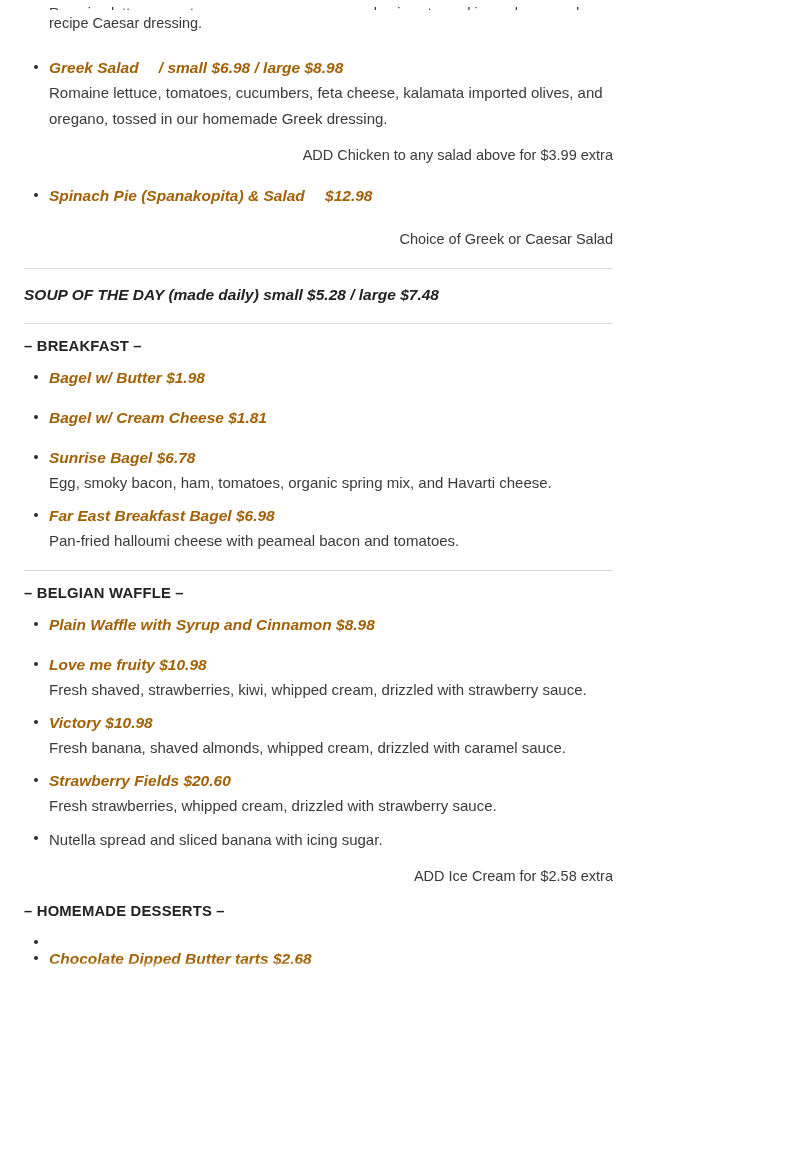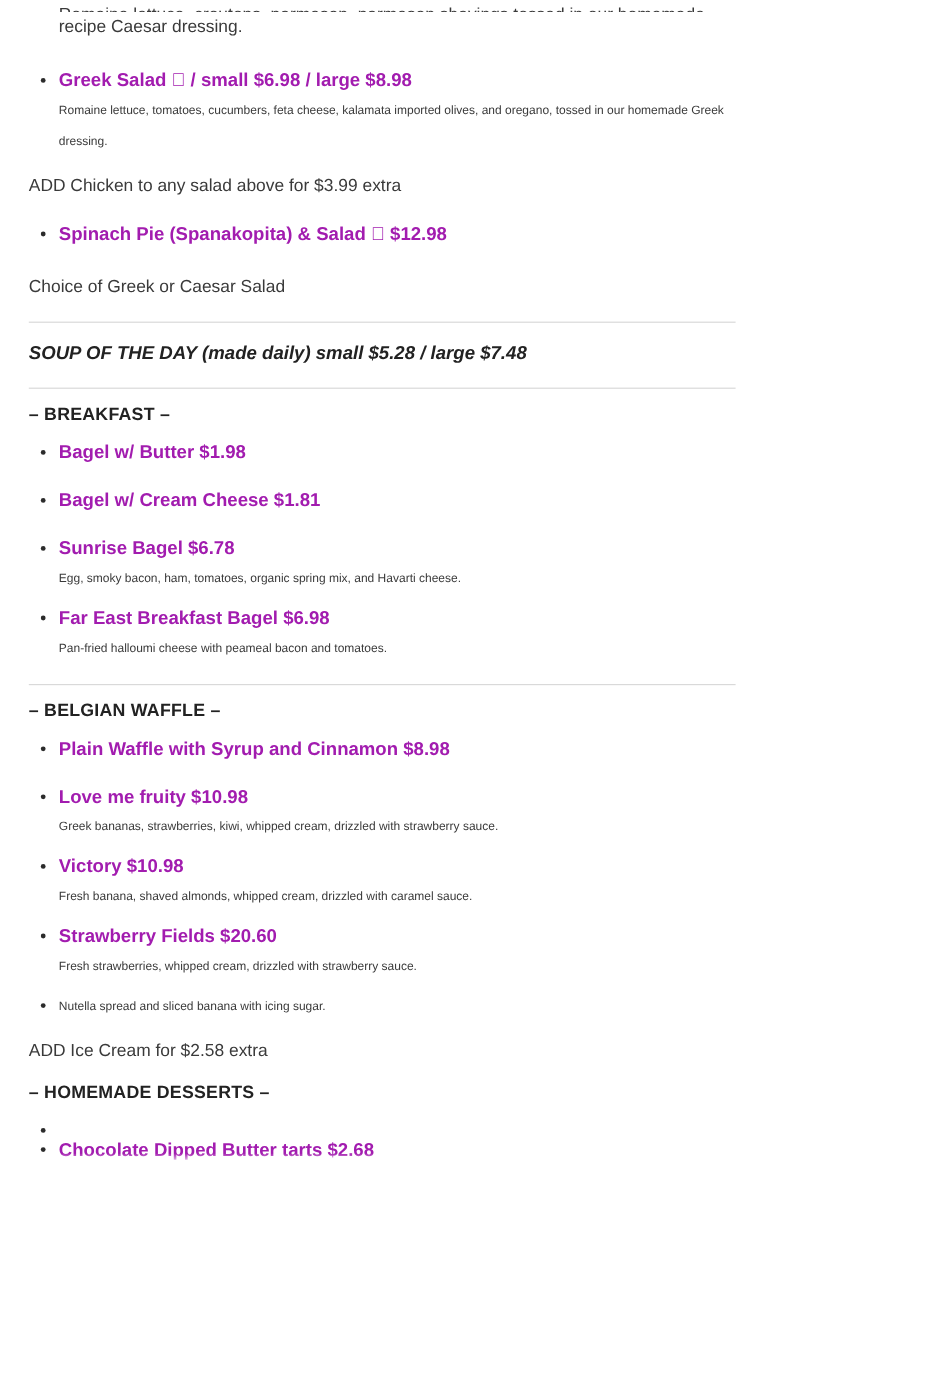--- a/index.html
+++ b/index.html
@@ -35,38 +35,40 @@
     content: "";
     position: absolute;
     left: 10px;
     top: 9px;
     width: 4px;
     height: 4px;
     border-radius: 50%;
     background: #2b2b2b;
   }
   .item-title {
+    font-style: italic;
     font-weight: 600;
     font-size: 15.5px;
     line-height: 24px;
-    color: #a21caf;
+    color: #a16207;
     display: block;
   }
   .item-desc {
-    font-size: 10px;
+    font-size: 15px;
     line-height: 26px;
     color: #3a3a3a;
     display: block;
     margin-bottom: 8px;
   }
   .plain-line {
     font-size: 14.5px;
     line-height: 26px;
     color: #3a3a3a;
     margin: 10px 0 10px 0;
+    text-align: right;
   }
   .section-title {
     font-size: 14.8px;
     font-weight: 700;
     letter-spacing: .2px;
     color: #222;
     margin: 14px 0 12px 0;
   }
   .rule {
     border: 0;
@@ -172,21 +174,21 @@
 
   <div class="section-title">– BELGIAN WAFFLE –</div>
 
   <ul class="menu-list">
     <li class="has-bullet">
       <span class="item-title">Plain Waffle with Syrup and Cinnamon $8.98</span>
       <div class="bullet-gap"></div>
     </li>
     <li class="has-bullet">
       <span class="item-title">Love me fruity  $10.98</span>
-      <span class="item-desc">Greek bananas, strawberries, kiwi, whipped cream, drizzled with strawberry sauce.</span>
+      <span class="item-desc">Fresh shaved, strawberries, kiwi, whipped cream, drizzled with strawberry sauce.</span>
     </li>
     <li class="has-bullet">
       <span class="item-title">Victory  $10.98</span>
       <span class="item-desc">Fresh banana, shaved almonds, whipped cream, drizzled with caramel sauce.</span>
     </li>
     <li class="has-bullet">
       <span class="item-title">Strawberry Fields  $20.60</span>
       <span class="item-desc">Fresh strawberries, whipped cream, drizzled with strawberry sauce.</span>
     </li>
     <li class="has-bullet">

